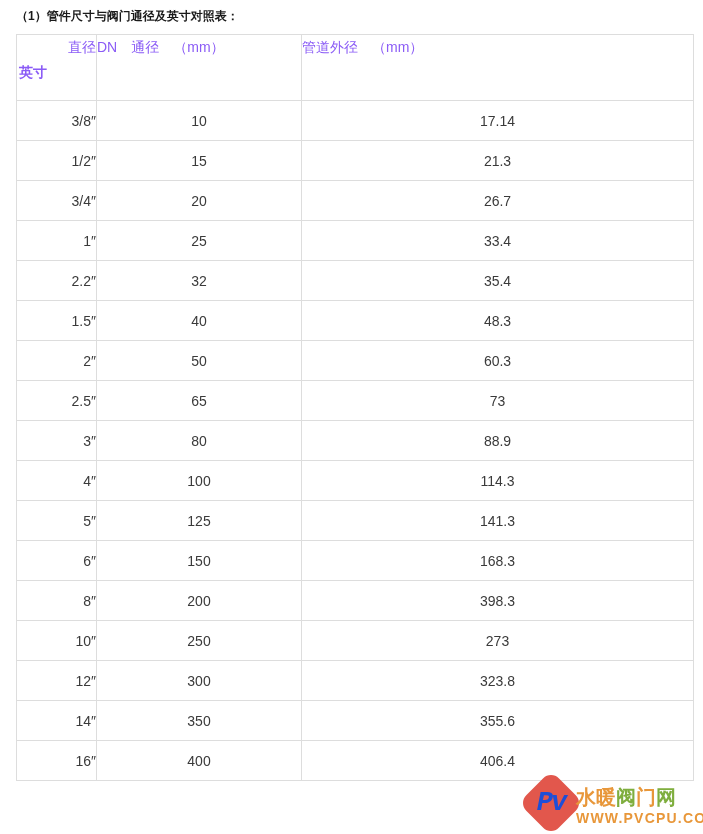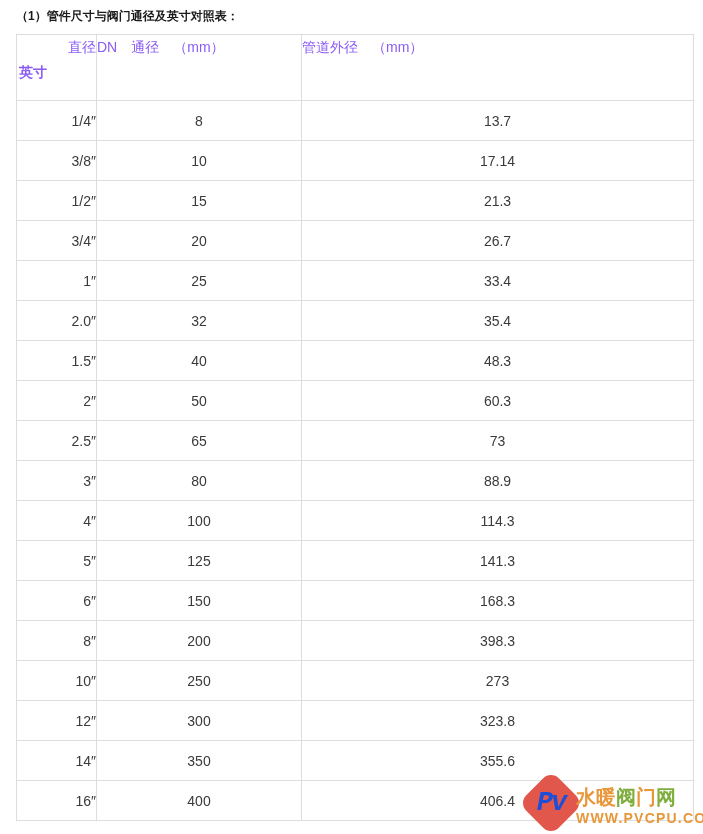--- a/index.html
+++ b/index.html
@@ -176,46 +176,41 @@
         <th class="h-col1">
           <span>直径</span>
           <span class="line2">英寸</span>
         </th>
         <th class="h-col2">DN　通径　（mm）</th>
         <th class="h-col3">管道外径　（mm）</th>
       </tr>
     </thead>
     <tbody id="table-body">
         <tr>
-          <td class="cell-inch">1/4″</td>
-          <td class="cell-dn">8</td>
-          <td class="cell-od">13.7</td>
-        </tr>
-        <tr>
           <td class="cell-inch">3/8″</td>
           <td class="cell-dn">10</td>
           <td class="cell-od">17.14</td>
         </tr>
         <tr>
           <td class="cell-inch">1/2″</td>
           <td class="cell-dn">15</td>
           <td class="cell-od">21.3</td>
         </tr>
         <tr>
           <td class="cell-inch">3/4″</td>
           <td class="cell-dn">20</td>
           <td class="cell-od">26.7</td>
         </tr>
         <tr>
           <td class="cell-inch">1″</td>
           <td class="cell-dn">25</td>
           <td class="cell-od">33.4</td>
         </tr>
         <tr>
-          <td class="cell-inch">2.0″</td>
+          <td class="cell-inch">2.2″</td>
           <td class="cell-dn">32</td>
           <td class="cell-od">35.4</td>
         </tr>
         <tr>
           <td class="cell-inch">1.5″</td>
           <td class="cell-dn">40</td>
           <td class="cell-od">48.3</td>
         </tr>
         <tr>
           <td class="cell-inch">2″</td>

